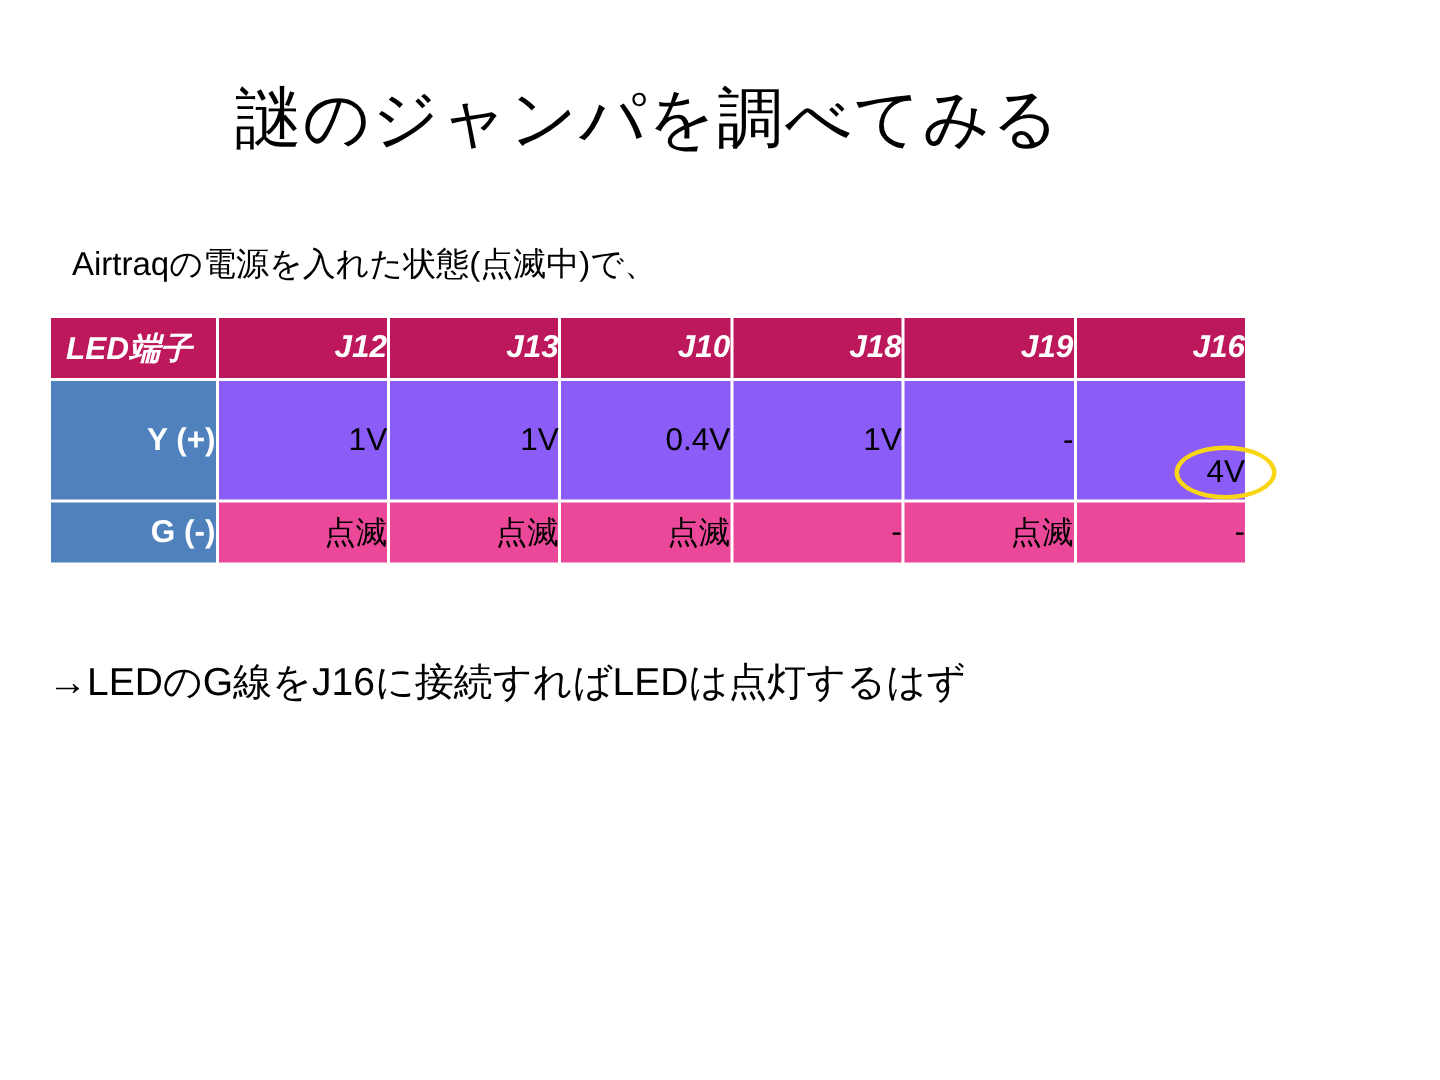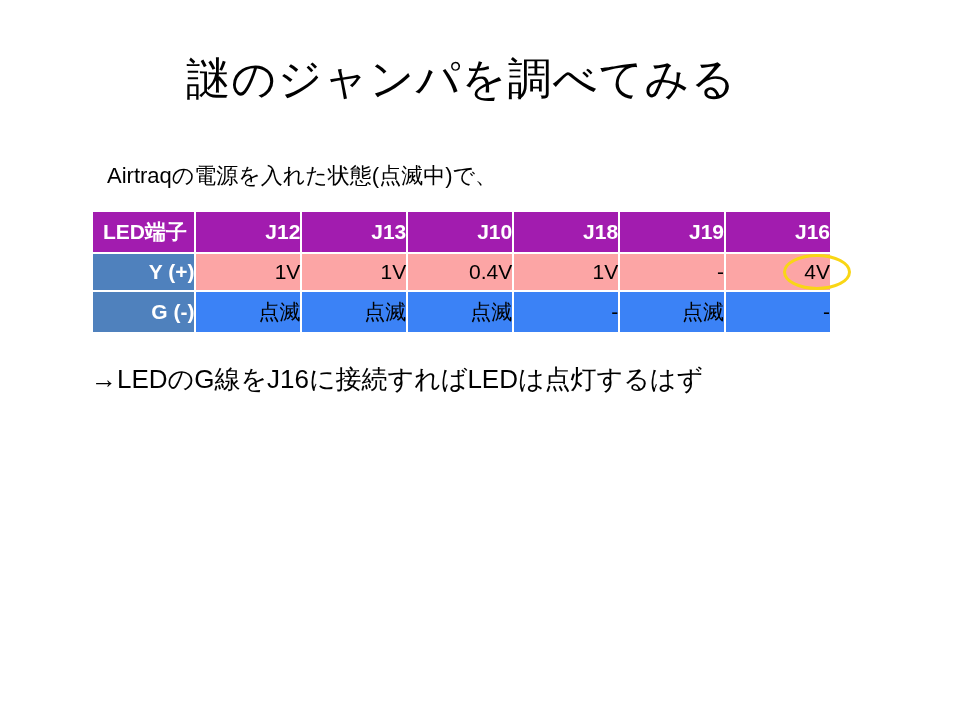--- a/index.html
+++ b/index.html
@@ -9,21 +9,21 @@
     height: 720px;
     background: #fff;
     font-family: "Meiryo", "Yu Gothic", "Hiragino Kaku Gothic ProN", sans-serif;
     color: #000;
     overflow: hidden;
   }
   .slide {
     box-sizing: border-box;
     width: 892px;
     height: 720px;
-    padding: 40px 60px 60px 91px;
+    padding: 40px 60px 60px 32px;
     position: relative;
   }
   .title {
     font-size: 44px;
     font-weight: 400;
     text-align: center;
     margin: 10px 0 50px 0;
     letter-spacing: 1px;
   }
   .intro {
@@ -37,56 +37,58 @@
     width: 100%;
     table-layout: fixed;
     font-size: 21px;
   }
   table.data th, table.data td {
     border: 2px solid #fff;
     text-align: right;
     padding: 6px 0;
   }
   table.data thead th {
-    background: #a21caf;
+    background: #be185d;
     color: #fff;
     font-weight: 700;
+    font-style: italic;
   }
   table.data thead th.rowhdr {
     text-align: left;
     padding-left: 10px;
   }
   table.data tbody th {
     background: #4f81bd;
     color: #fff;
     font-weight: 700;
   }
-  table.data tbody tr.row-a td { background: #fca5a5; }
-  table.data tbody tr.row-b td { background: #3b82f6; }
+  table.data tbody tr.row-a td { background: #8b5cf6; }
+  table.data tbody tr.row-b td { background: #ec4899; }
   table.data col.col0 { width: 14%; }
 
   .highlight-wrap {
     position: relative;
     display: inline-block;
+    margin-top: 43px;
   }
   .highlight-wrap .ellipse {
     position: absolute;
     left: 50%;
     top: 50%;
     width: 62px;
     height: 30px;
     border: 3px solid #f9d615;
     border-radius: 50%;
     transform: translate(-50%, -50%);
     pointer-events: none;
   }
 
   .conclusion {
     font-size: 26px;
-    margin-top: 28px;
+    margin-top: 60px;
     padding-left: 0;
   }
 </style>
 </head>
 <body>
 
 <div class="slide">
 
   <h1 class="title">謎のジャンパを調べてみる</h1>
 

